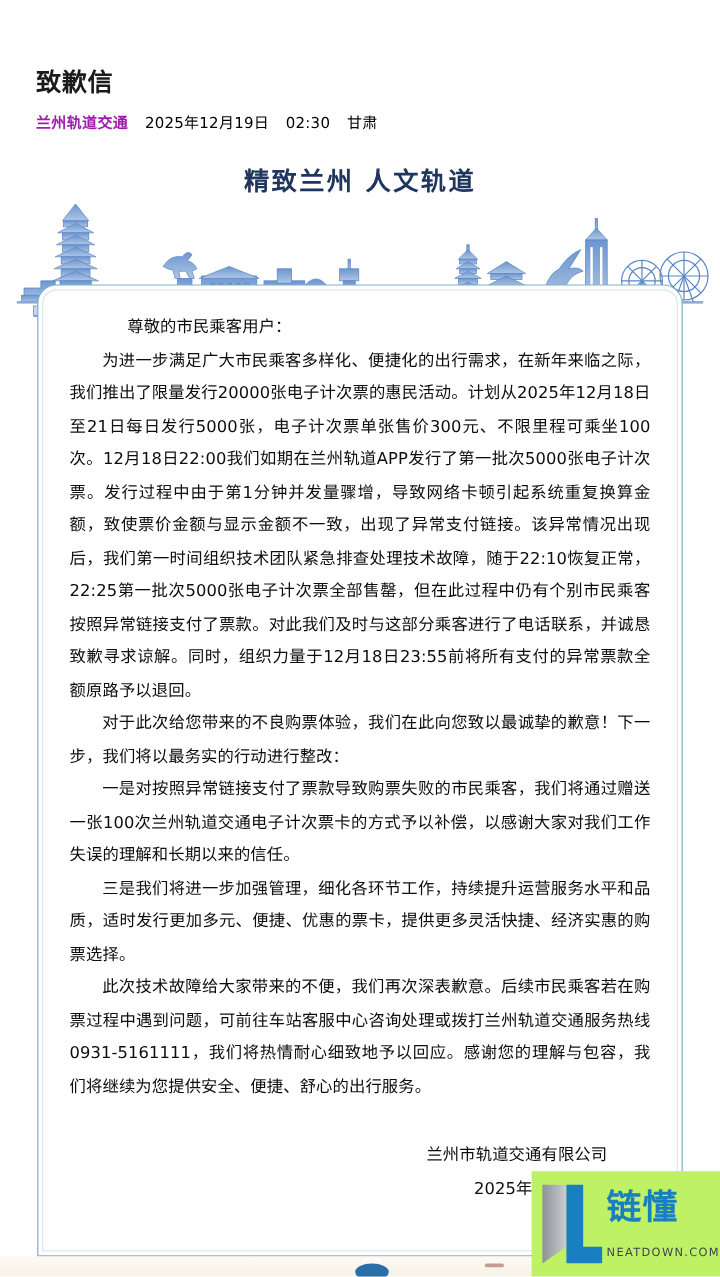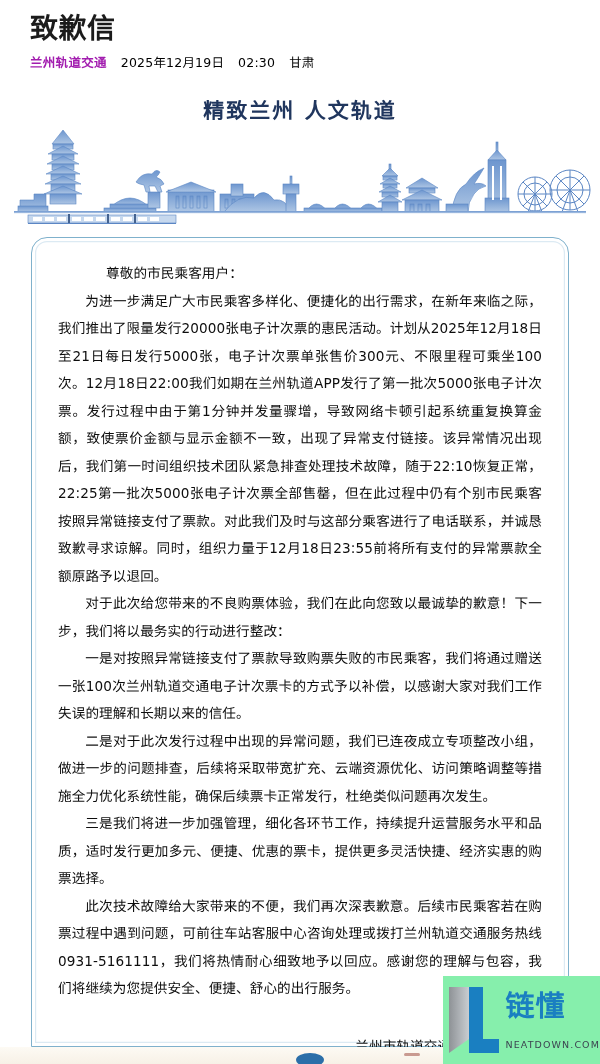--- a/index.html
+++ b/index.html
@@ -19,25 +19,26 @@
     background: #ffffff;
     overflow: hidden;
   }
 
   
   .article-header {
     padding: 14px 30px 0 30px;
   }
 
   .article-title {
-    font-size: 28px;
+    font-size: 21px;
     font-weight: bold;
     color: #1b1b1b;
     letter-spacing: 0.5px;
     line-height: 30px;
+    margin-top: 40px;
   }
 
   .meta-line {
     margin-top: 10px;
     font-size: 12.5px;
     line-height: 18px;
     white-space: nowrap;
   }
   .meta-source {
     color: #a21caf;
@@ -113,24 +114,24 @@
     color: #0d0d0d;
   }
 
   
   .watermark {
     position: absolute;
     right: 0;
     bottom: 0;
     width: 157px;
     height: 88px;
-    background: #86efac;
+    background: #bef264;
     display: flex;
     align-items: center;
-    justify-content: space-between;
+    justify-content: flex-end;
     padding-left: 4px;
   }
   .wm-logo { width: 52px; height: 66px; flex: 0 0 auto; }
   .wm-textwrap { margin-left: 4px; }
   .wm-cn {
     font-family: "DejaVu Sans", "Liberation Sans", sans-serif;
     font-size: 29px;
     font-weight: bold;
     color: #1a7fc1;
     line-height: 32px;
@@ -347,21 +348,20 @@
       </g>
     </svg>
   </div>
 
   <div class="letter-card">
     <div class="letter-body">
       <div class="salutation">尊敬的市民乘客用户：</div>
       <div class="para">为进一步满足广大市民乘客多样化、便捷化的出行需求，在新年来临之际，我们推出了限量发行20000张电子计次票的惠民活动。计划从2025年12月18日至21日每日发行5000张，电子计次票单张售价300元、不限里程可乘坐100次。12月18日22:00我们如期在兰州轨道APP发行了第一批次5000张电子计次票。发行过程中由于第1分钟并发量骤增，导致网络卡顿引起系统重复换算金额，致使票价金额与显示金额不一致，出现了异常支付链接。该异常情况出现后，我们第一时间组织技术团队紧急排查处理技术故障，随于22:10恢复正常，22:25第一批次5000张电子计次票全部售罄，但在此过程中仍有个别市民乘客按照异常链接支付了票款。对此我们及时与这部分乘客进行了电话联系，并诚恳致歉寻求谅解。同时，组织力量于12月18日23:55前将所有支付的异常票款全额原路予以退回。</div>
       <div class="para">对于此次给您带来的不良购票体验，我们在此向您致以最诚挚的歉意！下一步，我们将以最务实的行动进行整改：</div>
       <div class="para">一是对按照异常链接支付了票款导致购票失败的市民乘客，我们将通过赠送一张100次兰州轨道交通电子计次票卡的方式予以补偿，以感谢大家对我们工作失误的理解和长期以来的信任。</div>
-      <div class="para">二是对于此次发行过程中出现的异常问题，我们已连夜成立专项整改小组，做进一步的问题排查，后续将采取带宽扩充、云端资源优化、访问策略调整等措施全力优化系统性能，确保后续票卡正常发行，杜绝类似问题再次发生。</div>
       <div class="para">三是我们将进一步加强管理，细化各环节工作，持续提升运营服务水平和品质，适时发行更加多元、便捷、优惠的票卡，提供更多灵活快捷、经济实惠的购票选择。</div>
       <div class="para">此次技术故障给大家带来的不便，我们再次深表歉意。后续市民乘客若在购票过程中遇到问题，可前往车站客服中心咨询处理或拨打兰州轨道交通服务热线0931-5161111，我们将热情耐心细致地予以回应。感谢您的理解与包容，我们将继续为您提供安全、便捷、舒心的出行服务。</div>
 
       <div class="sign-block">
         <div>兰州市轨道交通有限公司</div>
         <div>2025年12月19日</div>
       </div>
     </div>
   </div>
 

